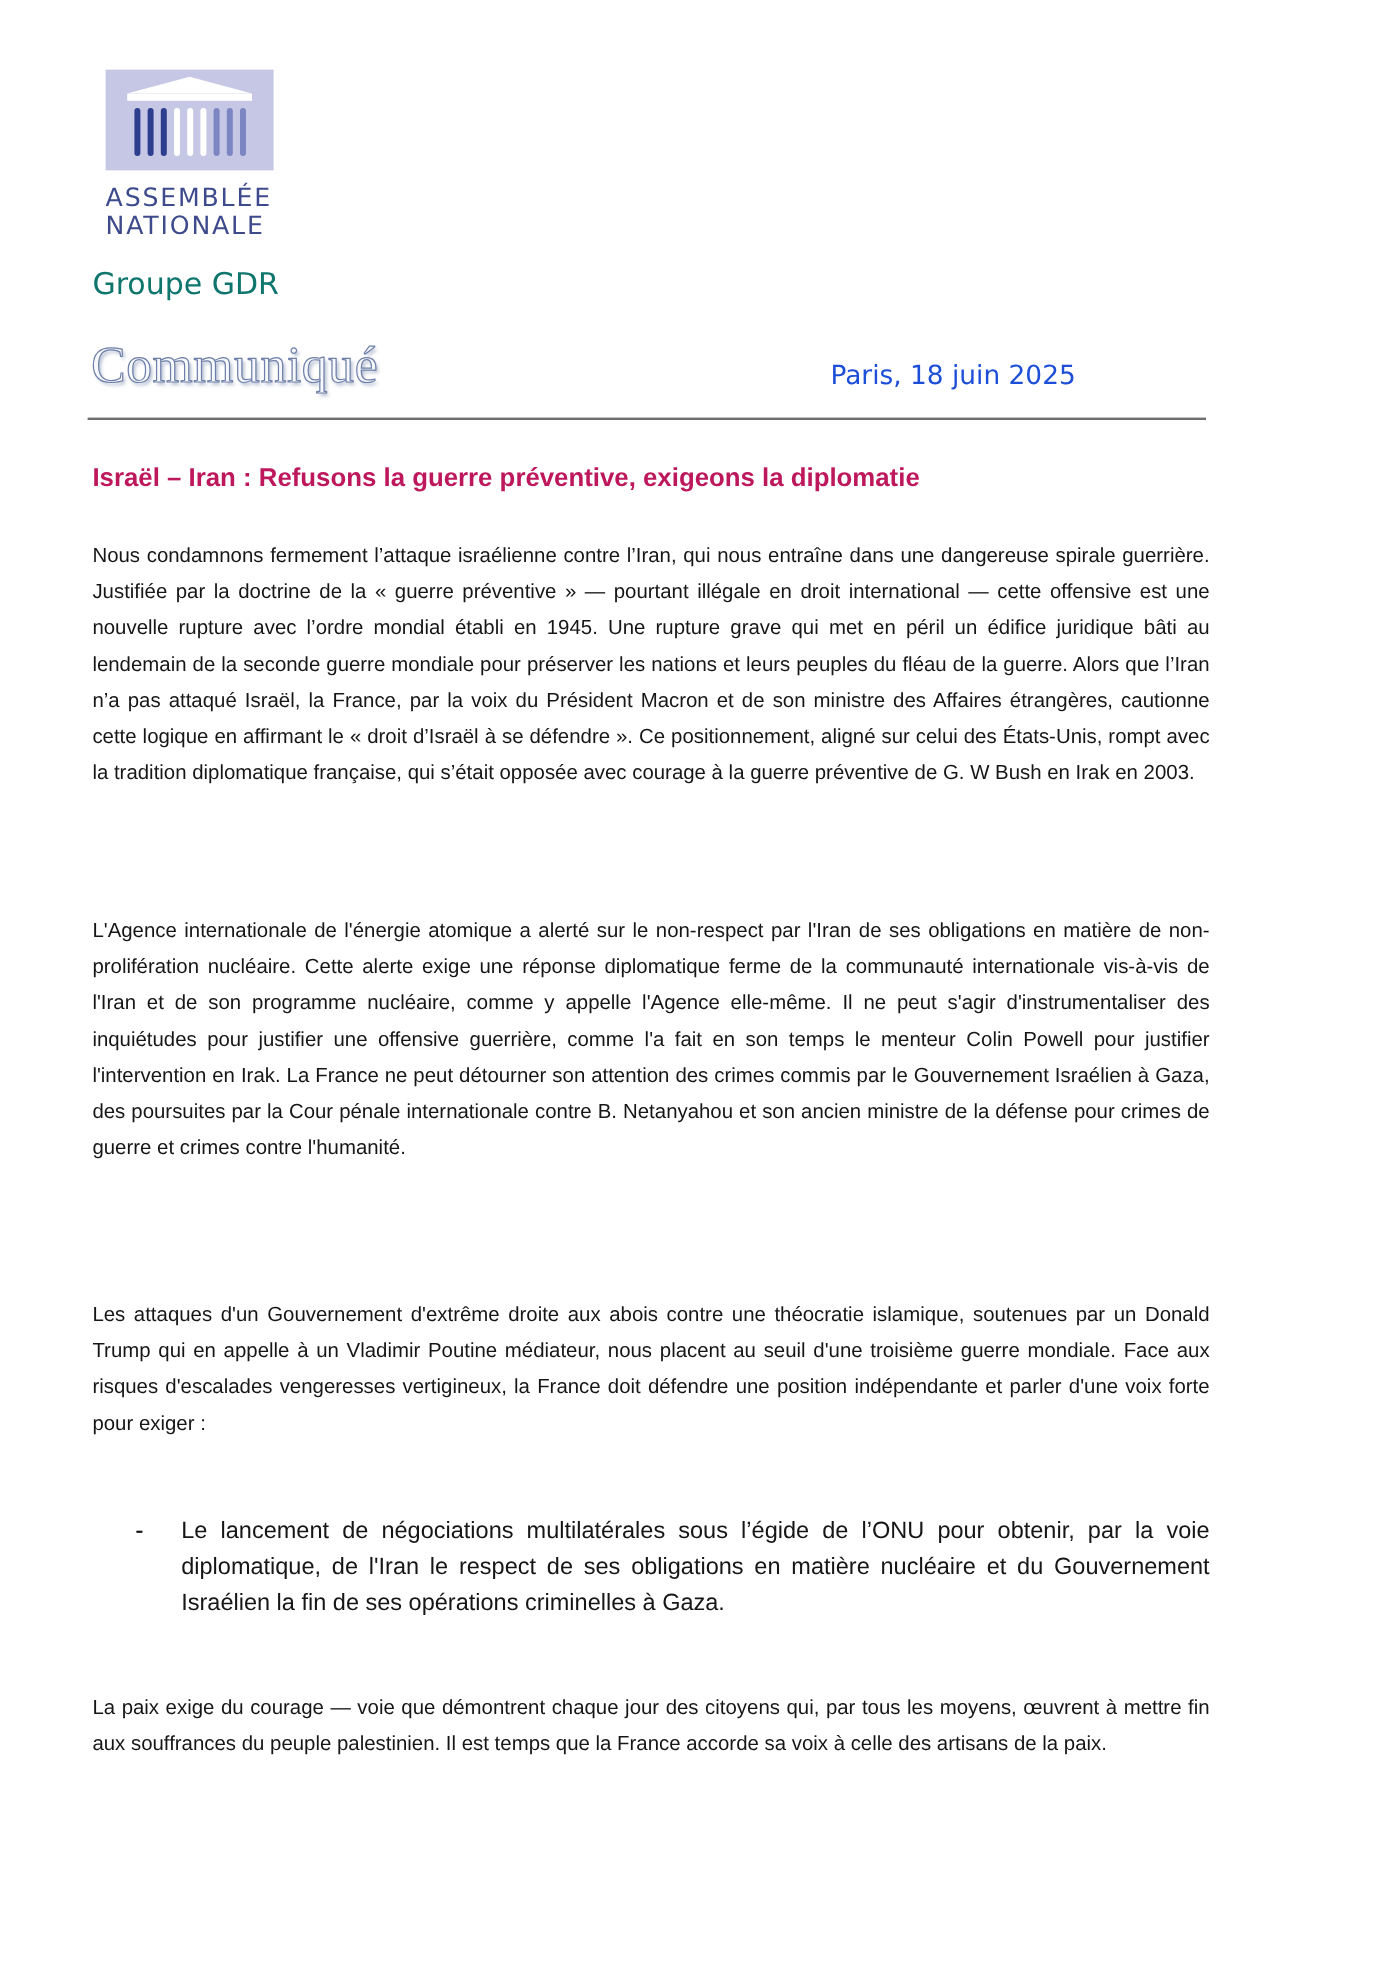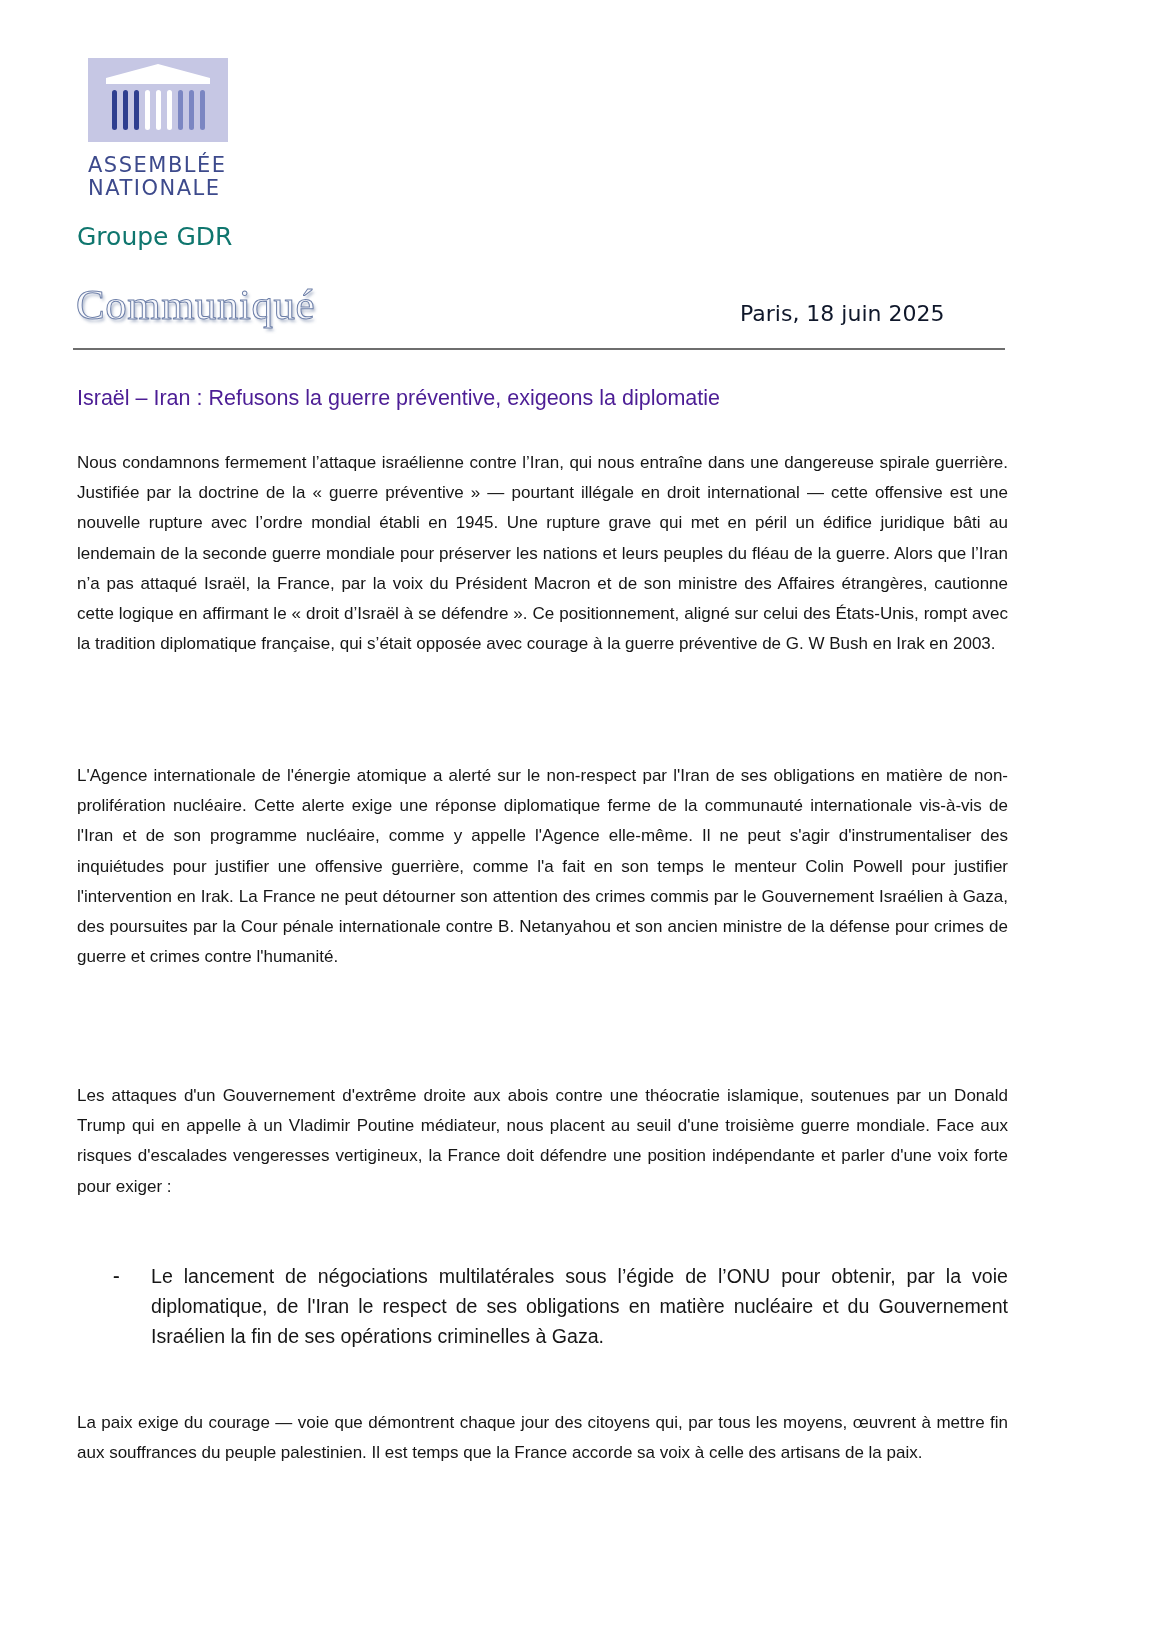--- a/index.html
+++ b/index.html
@@ -8,24 +8,24 @@
   .logo-box { width: 140px; height: 84px; background: #c6c7e4; position: relative; }
   .logo-roof { position: absolute; left: 18px; top: 6px; width: 0; height: 0;
     border-left: 52px solid transparent; border-right: 52px solid transparent; border-bottom: 14px solid #ffffff; }
   .logo-entab { position: absolute; left: 18px; top: 20px; width: 104px; height: 6px; background: #ffffff; }
   .logo-col { position: absolute; top: 32px; width: 5px; height: 40px; border-radius: 3px; }
   .logo-text { font-family: "DejaVu Sans", sans-serif; color: #3d4a8c; font-size: 21px; letter-spacing: 1.5px;
     line-height: 23px; text-align: left; width: 142px; margin-top: 12px; }
   .group { position: absolute; left: 77px; top: 222px; font-family: "DejaVu Sans", sans-serif; font-size: 25px; color: #0f766e; }
   .title { position: absolute; left: 76px; top: 280px; font-family: Liberation Serif, serif; font-size: 43px; font-weight: 300;
     color: #f7f8fc; -webkit-text-stroke: 1px #6d7fa8; text-shadow: 2px 3px 3px rgba(90,110,150,0.45); letter-spacing: 0.5px; }
-  .date { position: absolute; left: 740px; top: 301px; font-family: "DejaVu Sans", sans-serif; font-size: 22px; color: #0f172a; }
+  .date { position: absolute; left: 692px; top: 301px; font-family: "DejaVu Sans", sans-serif; font-size: 22px; color: #1d4ed8; }
   .rule { position: absolute; left: 73px; top: 348px; width: 932px; height: 2px; background: #6e6e6e; }
-  .headline { position: absolute; left: 77px; top: 386px; font-family: "Liberation Sans", sans-serif; font-weight: normal;
-    font-size: 21.5px; color: #4c1d95; }
+  .headline { position: absolute; left: 77px; top: 386px; font-family: "Liberation Sans", sans-serif; font-weight: bold;
+    font-size: 21.5px; color: #be185d; }
   .body { position: absolute; left: 77px; width: 931px; font-family: "Liberation Sans", sans-serif; font-size: 17px;
     line-height: 30.2px; color: #161616; text-align: justify; }
   .p1 { top: 448px; }
   .p2 { top: 761px; }
   .p3 { top: 1081px; }
   .list { position: absolute; left: 77px; top: 1261px; width: 931px; font-family: "Liberation Sans", sans-serif;
     font-size: 19.6px; line-height: 30.2px; color: #161616; }
   .li { position: relative; padding-left: 74px; }
   .li .dash { position: absolute; left: 36px; top: 0; }
   .p4 { top: 1408px; }

